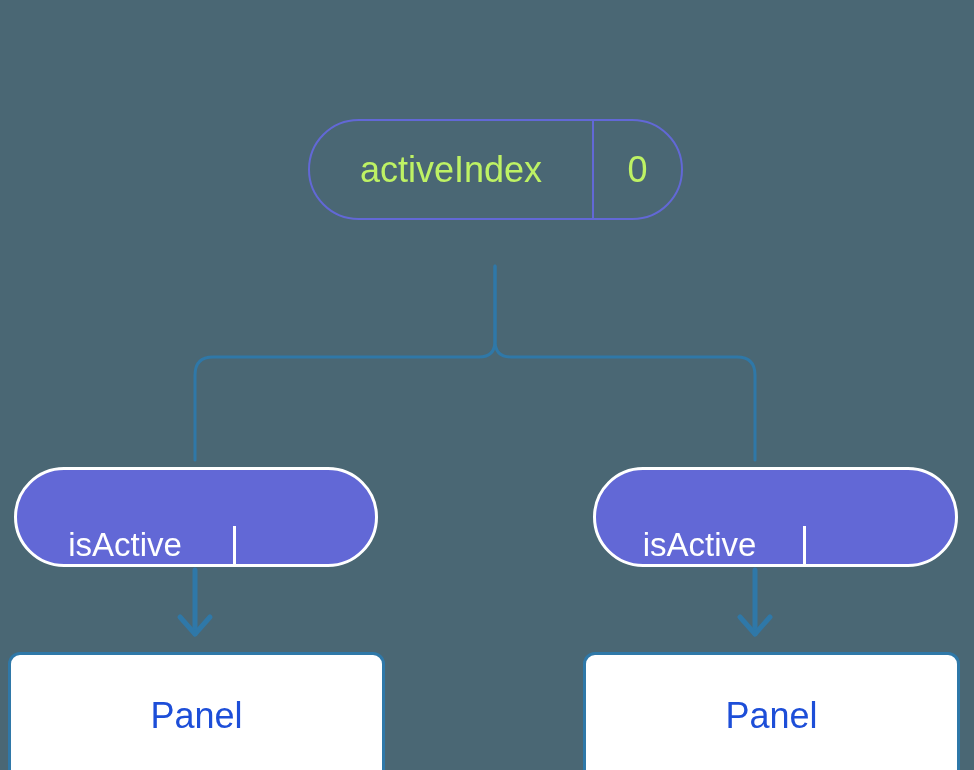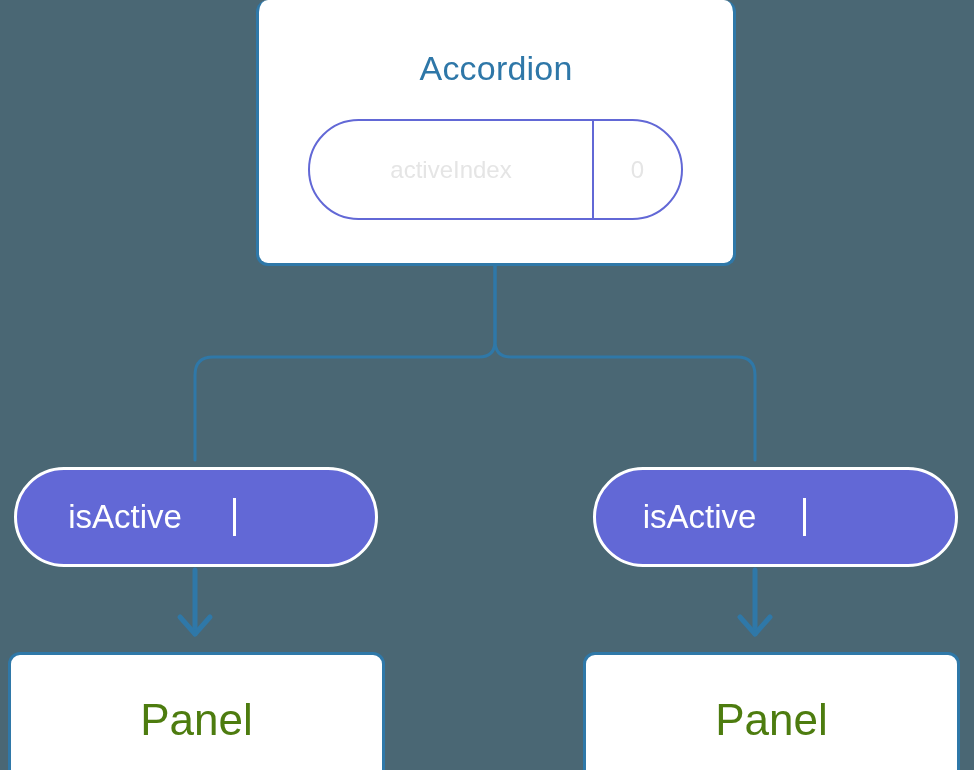--- a/index.html
+++ b/index.html
@@ -75,41 +75,41 @@
     display: flex;
     align-items: stretch;
     z-index: 3;
     background: transparent;
   }
   #activeindex-pill .pill-key,
   #activeindex-pill .pill-val {
     display: flex;
     align-items: center;
     justify-content: center;
-    color: #e5e5e5;
-    font-size: 24px;
+    color: #bef264;
+    font-size: 36px;
   }
   #activeindex-pill .pill-key {
     width: 282px;
     border-right: 2px solid #6268d6;
   }
   #activeindex-pill .pill-val {
     flex: 1;
   }
 
   
   .pill-filled {
     position: absolute;
     height: 100px;
     background: #6268d6;
     border: 3px solid #ffffff;
     border-radius: 52px;
     box-sizing: border-box;
     display: flex;
-    align-items: center;
+    align-items: flex-end;
     z-index: 2;
     overflow: hidden;
   }
   .pill-filled .pill-key,
   .pill-filled .pill-val {
     display: flex;
     align-items: center;
     justify-content: center;
     color: #ffffff;
     font-size: 33px;
@@ -143,22 +143,22 @@
     border-radius: 12px;
     box-sizing: border-box;
     z-index: 2;
   }
   .panel-label {
     position: absolute;
     left: 0;
     right: 0;
     top: 40px;
     text-align: center;
-    color: #4d7c0f;
-    font-size: 44px;
+    color: #1d4ed8;
+    font-size: 36px;
   }
   #panel-left {
     left: 8px;
     top: 652px;
     width: 377px;
     height: 130px;
   }
   #panel-right {
     left: 583px;
     top: 652px;
@@ -180,23 +180,20 @@
       <path d="M 195 570 L 195 634" stroke="#2f78a8" stroke-width="5" stroke-linecap="round"></path>
       <path d="M 180 617 L 195 634 L 210 617" stroke="#2f78a8" stroke-width="5" stroke-linecap="round" stroke-linejoin="round" fill="none"></path>
     </g>
 
     <g>
       <path d="M 755 570 L 755 634" stroke="#2f78a8" stroke-width="5" stroke-linecap="round"></path>
       <path d="M 740 617 L 755 634 L 770 617" stroke="#2f78a8" stroke-width="5" stroke-linecap="round" stroke-linejoin="round" fill="none"></path>
     </g>
   </svg>
 
-  <div class="card" id="accordion-card">
-    <div class="card-title">Accordion</div>
-  </div>
 
   <div id="activeindex-pill">
     <div class="pill-key">activeIndex</div>
     <div class="pill-val">0</div>
   </div>
 
   <div class="pill-filled" id="pill-left">
     <div class="pill-key">isActive</div>
   </div>
 

